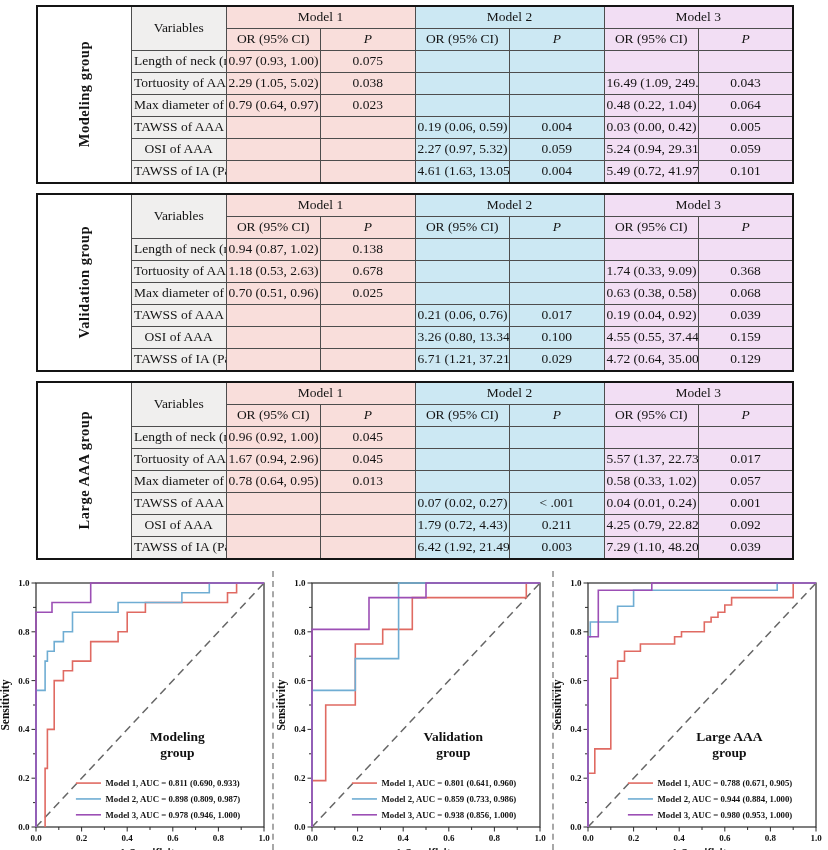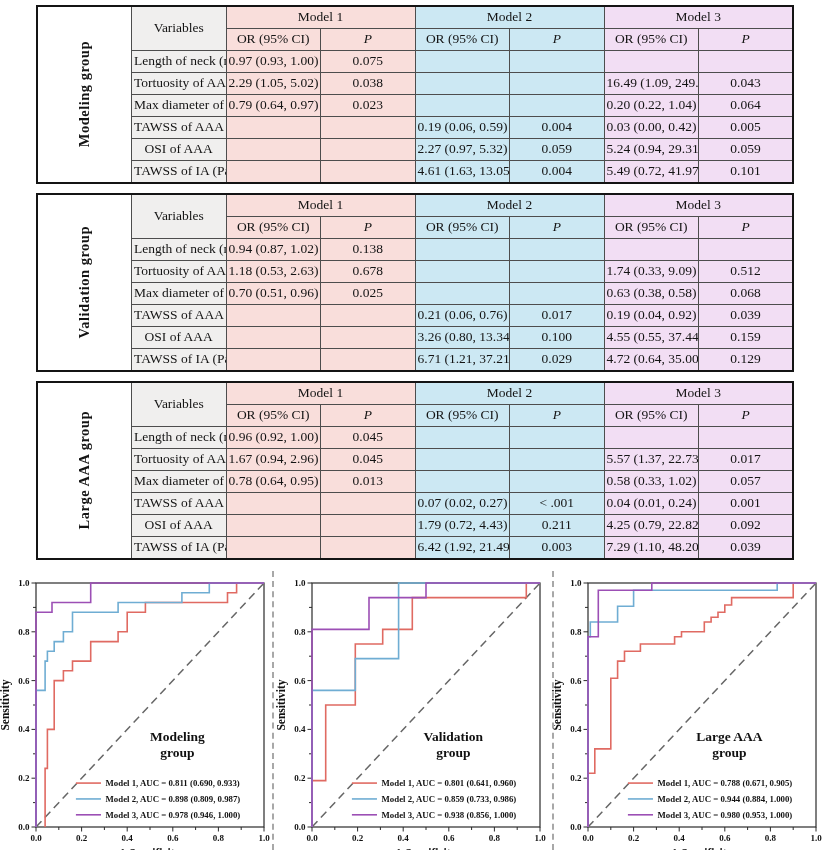--- a/index.html
+++ b/index.html
@@ -66,21 +66,21 @@
             <td class="m2"></td>
             <td class="m3">16.49 (1.09, 249.27)</td>
             <td class="m3 bold">0.043</td>
           </tr>
           <tr>
             <td class="gray">Max diameter of CIA (mm)</td>
             <td class="m1">0.79 (0.64, 0.97)</td>
             <td class="m1 bold">0.023</td>
             <td class="m2"></td>
             <td class="m2"></td>
-            <td class="m3">0.20 (0.22, 1.04)</td>
+            <td class="m3">0.48 (0.22, 1.04)</td>
             <td class="m3">0.064</td>
           </tr>
           <tr>
             <td class="gray">TAWSS of AAA (Pa)</td>
             <td class="m1"></td>
             <td class="m1"></td>
             <td class="m2">0.19 (0.06, 0.59)</td>
             <td class="m2 bold">0.004</td>
             <td class="m3">0.03 (0.00, 0.42)</td>
             <td class="m3 bold">0.005</td>
@@ -133,21 +133,21 @@
             <td class="m3"></td>
             <td class="m3"></td>
           </tr>
           <tr>
             <td class="gray">Tortuosity of AA</td>
             <td class="m1">1.18 (0.53, 2.63)</td>
             <td class="m1">0.678</td>
             <td class="m2"></td>
             <td class="m2"></td>
             <td class="m3">1.74 (0.33, 9.09)</td>
-            <td class="m3">0.512</td>
+            <td class="m3">0.368</td>
           </tr>
           <tr>
             <td class="gray">Max diameter of CIA (mm)</td>
             <td class="m1">0.70 (0.51, 0.96)</td>
             <td class="m1 bold">0.025</td>
             <td class="m2"></td>
             <td class="m2"></td>
             <td class="m3">0.63 (0.38, 0.58)</td>
             <td class="m3">0.068</td>
           </tr>

